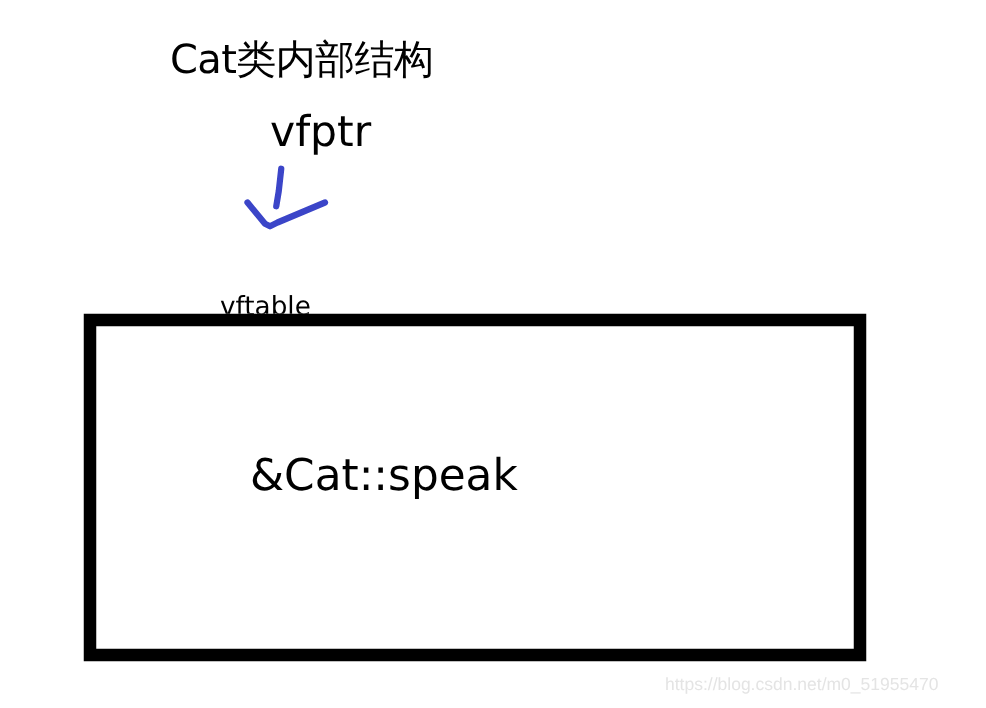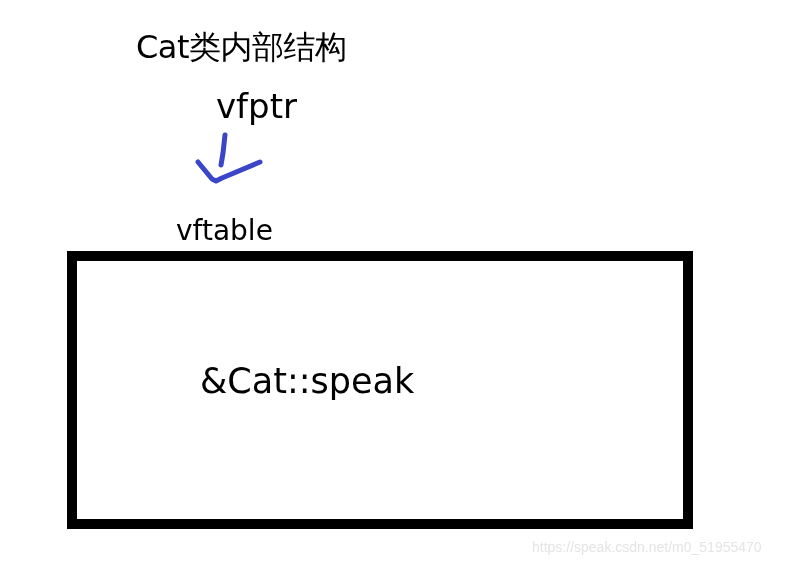--- a/index.html
+++ b/index.html
@@ -1,21 +1,21 @@
 <!DOCTYPE html>
 <html><head>
   <meta charset="utf-8">
   <style>
     html, body { margin:0; padding:0; background:#ffffff; }
     body { width:789px; height:566px; position:relative; overflow:hidden;
            font-family:"DejaVu Sans","Liberation Sans",sans-serif; color:#000; }
     .title { position:absolute; left:136px; top:28px; font-size:32px; line-height:38px; white-space:nowrap; letter-spacing:-0.5px; }
     .vfptr { position:absolute; left:196px; top:88px; font-size:34px; line-height:36px; white-space:nowrap;margin-left:20px; }
     .arrow { position:absolute; left:190px; top:125px; width:80px; height:70px; }
-    .vftable { position:absolute; left:176px; top:213px; font-size:28px; line-height:36px; white-space:nowrap; }
+    .vftable { position:absolute; left:176px; top:227px; font-size:21px; line-height:36px; white-space:nowrap; }
     .table-box { position:absolute; left:67px; top:251px; width:606px; height:258px; border:10px solid #000; background:#fff; }
     .entry { position:absolute; left:200px; top:363px; font-size:35px; line-height:36px; white-space:nowrap; }
     .watermark { position:absolute; left:532px; top:538px; font-size:14px; line-height:18px; color:#e4e4e4; white-space:nowrap; font-family:"Liberation Sans",sans-serif; }
   </style>
 </head>
 <body>
 
 <div class="title">Cat类内部结构</div>
 
 <div class="vfptr">vfptr</div>
@@ -24,13 +24,13 @@
   <path d="M35 10 L33 28 L31 40" stroke="#3b45c8" stroke-width="5" fill="none" stroke-linecap="round" stroke-linejoin="round"></path>
   <path d="M8 37 L22 54 L26 56 L32 53 L70 37" stroke="#3b45c8" stroke-width="5" fill="none" stroke-linecap="round" stroke-linejoin="round"></path>
 </svg>
 
 <div class="vftable">vftable</div>
 
 <div class="table-box"></div>
 
 <div class="entry">&amp;Cat::speak</div>
 
-<div class="watermark">https://speak.csdn.net/m0_51955470</div>
+<div class="watermark">https://blog.csdn.net/m0_51955470</div>
 
 </body></html>

